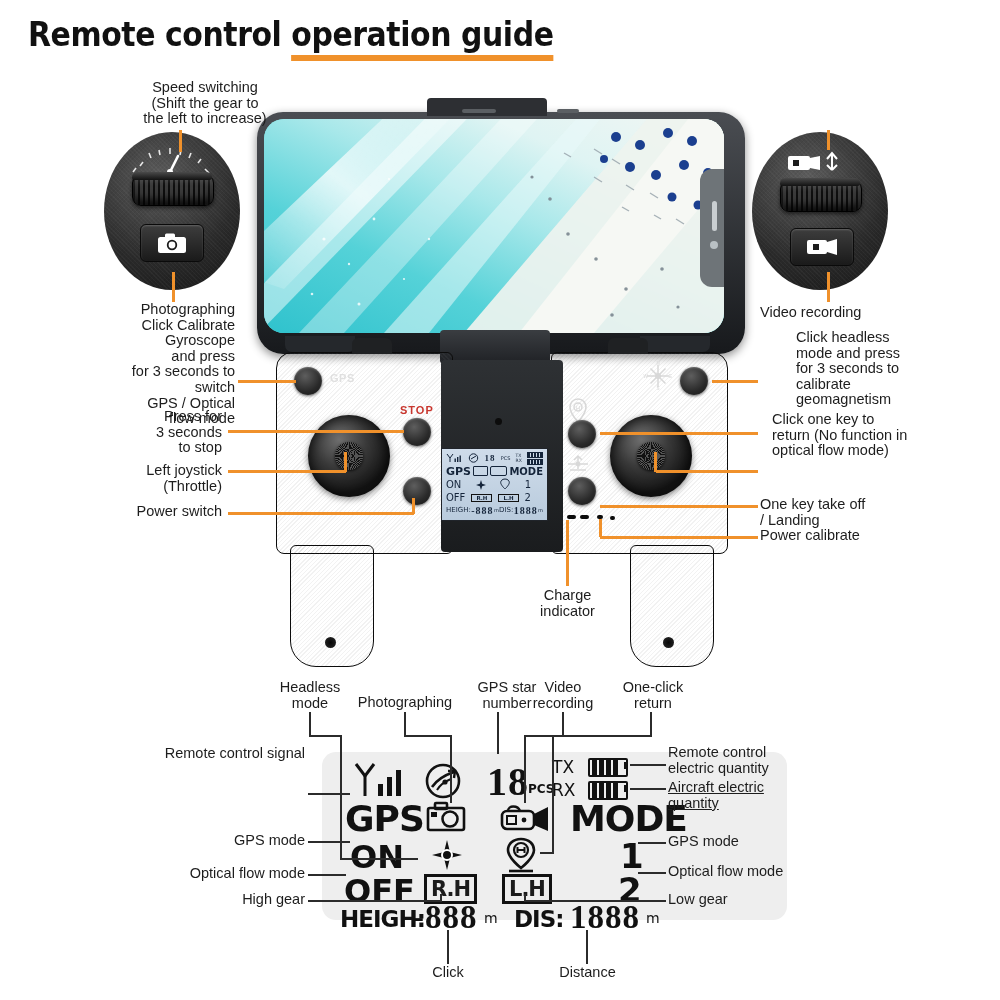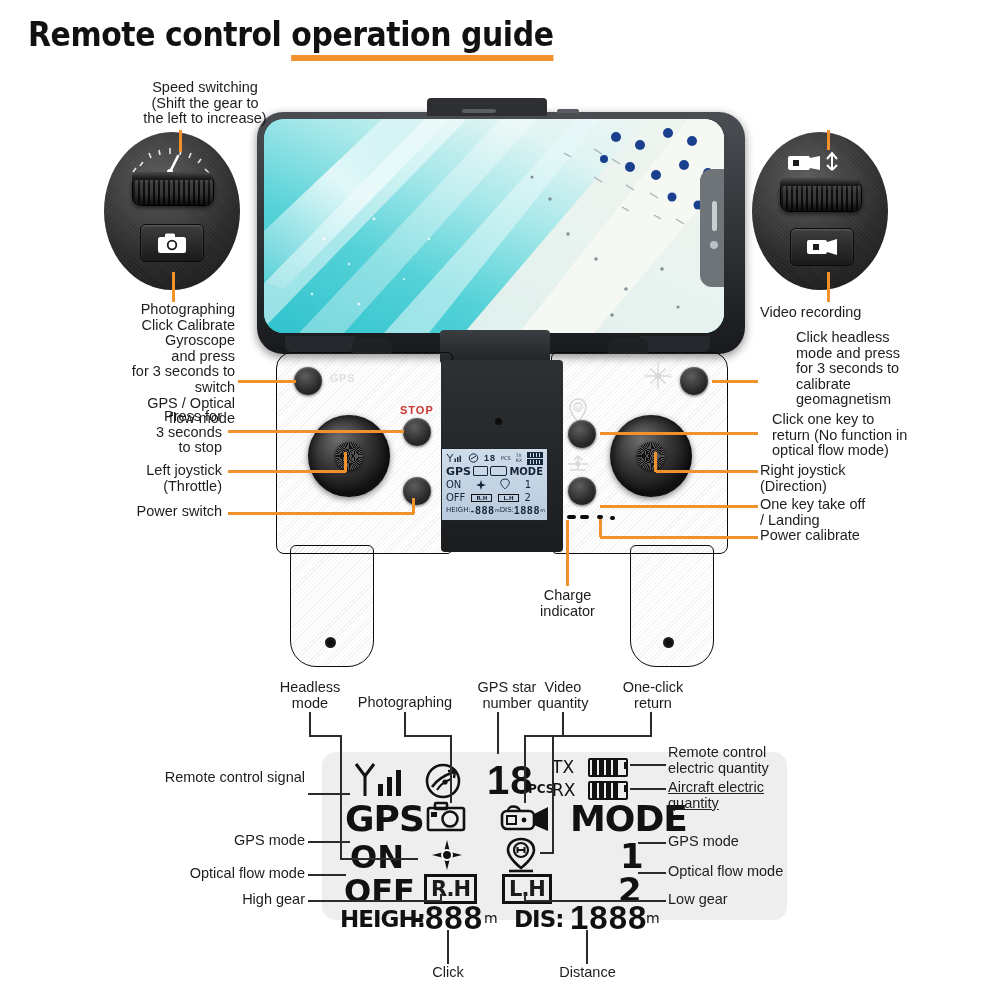--- a/index.html
+++ b/index.html
@@ -65,21 +65,21 @@
       box-shadow:inset 0 1px 2px rgba(255,255,255,.25),0 1px 3px rgba(0,0,0,.6);}
 
   
   .minilcd{background:linear-gradient(180deg,#cfdcea,#b9cbdd);border:1px solid #20242a;
            color:#14243a;font-family:"DejaVu Sans",sans-serif;}
   .minilcd .row{display:flex;align-items:center;justify-content:space-between;}
 
   
   .biglcd{background:#eeeeee;border-radius:14px;}
   .lcdtxt{font-family:"DejaVu Sans",sans-serif;font-weight:bold;color:#111;}
-  .seg{font-family:Liberation Sans, sans-serif;font-weight:bold;letter-spacing:1px;}
+  .seg{font-family:Liberation Serif, serif;font-weight:bold;letter-spacing:1px;}
   .boxlbl{border:3px solid #111;display:inline-block;padding:0 4px;font-weight:bold;
           font-family:"DejaVu Sans",sans-serif;}
 
   
   .tl{background:#2b2b2b;position:absolute;}
   .tlh{height:1.6px;}
   .tlv{width:1.6px;}
 
   svg{display:block;overflow:visible;}
 </style>
@@ -408,22 +408,20 @@
 for 3 seconds to
 calibrate
 geomagnetism</div>
   <div class="abs lead lh" style="left:712px;top:380px;width:46px;"></div>
 
   <div class="abs ann l" style="left:772px;top:412px;width:240px;white-space:pre-line;">Click one key to
 return (No function in
 optical flow mode)</div>
   <div class="abs lead lh" style="left:600px;top:432px;width:158px;"></div>
 
-  <div class="abs ann l" style="left:760px;top:463px;width:235px;white-space:pre-line;">Right joystick
-(Direction)</div>
   <div class="abs lead lh" style="left:656px;top:470px;width:102px;"></div>
   <div class="abs lead lv" style="left:654px;top:452px;height:20px;"></div>
 
   <div class="abs ann l" style="left:760px;top:497px;width:235px;white-space:pre-line;">One key take off
 / Landing</div>
   <div class="abs lead lh" style="left:600px;top:505px;width:158px;"></div>
 
   <div class="abs ann l" style="left:760px;top:528px;width:235px;">Power calibrate</div>
   <div class="abs lead lh" style="left:600px;top:536px;width:158px;"></div>
   <div class="abs lead lv" style="left:599px;top:519px;height:18px;"></div>
@@ -514,33 +512,33 @@
   <div class="abs ann c" style="left:340px;top:695px;width:130px;">Photographing</div>
   <div class="tl tlv" style="left:404px;top:712px;height:24px;"></div>
   <div class="tl tlh" style="left:404px;top:735px;width:48px;"></div>
   <div class="tl tlv" style="left:450px;top:735px;height:68px;"></div>
 
   <div class="abs ann c" style="left:452px;top:680px;width:110px;white-space:pre-line;">GPS star
 number</div>
   <div class="tl tlv" style="left:497px;top:712px;height:42px;"></div>
 
   <div class="abs ann c" style="left:518px;top:680px;width:90px;white-space:pre-line;">Video
-quantity</div>
+recording</div>
   <div class="tl tlv" style="left:562px;top:712px;height:24px;"></div>
   <div class="tl tlh" style="left:524px;top:735px;width:40px;"></div>
   <div class="tl tlv" style="left:524px;top:735px;height:68px;"></div>
 
   <div class="abs ann c" style="left:598px;top:680px;width:110px;white-space:pre-line;">One-click
 return</div>
   <div class="tl tlv" style="left:650px;top:712px;height:24px;"></div>
   <div class="tl tlh" style="left:552px;top:735px;width:100px;"></div>
   <div class="tl tlv" style="left:552px;top:735px;height:118px;"></div>
   <div class="tl tlh" style="left:540px;top:852px;width:14px;"></div>
 
-  <div class="abs ann r" style="left:120px;top:770px;width:185px;">Remote control signal</div>
+  <div class="abs ann r" style="left:120px;top:746px;width:185px;">Remote control signal</div>
   <div class="tl tlh" style="left:308px;top:793px;width:42px;"></div>
 
   <div class="abs ann r" style="left:160px;top:833px;width:145px;">GPS mode</div>
   <div class="tl tlh" style="left:308px;top:841px;width:42px;"></div>
 
   <div class="abs ann r" style="left:135px;top:866px;width:170px;">Optical flow mode</div>
   <div class="tl tlh" style="left:308px;top:874px;width:38px;"></div>
 
   <div class="abs ann r" style="left:175px;top:892px;width:130px;">High gear</div>
   <div class="tl tlh" style="left:308px;top:900px;width:132px;"></div>

